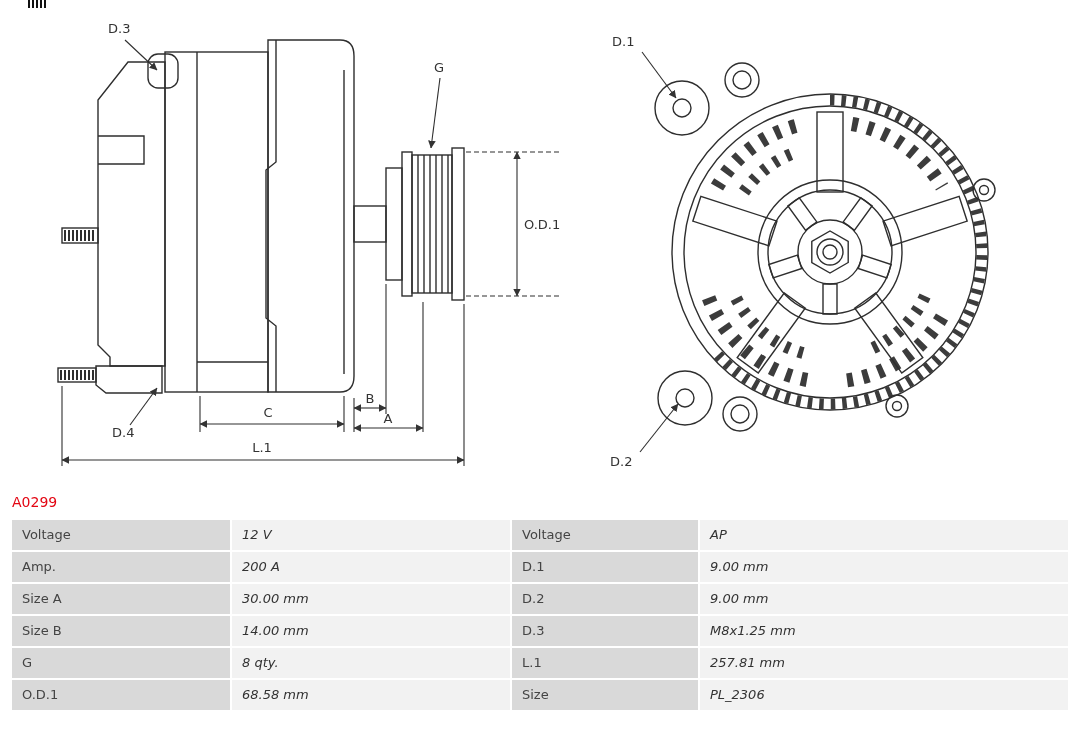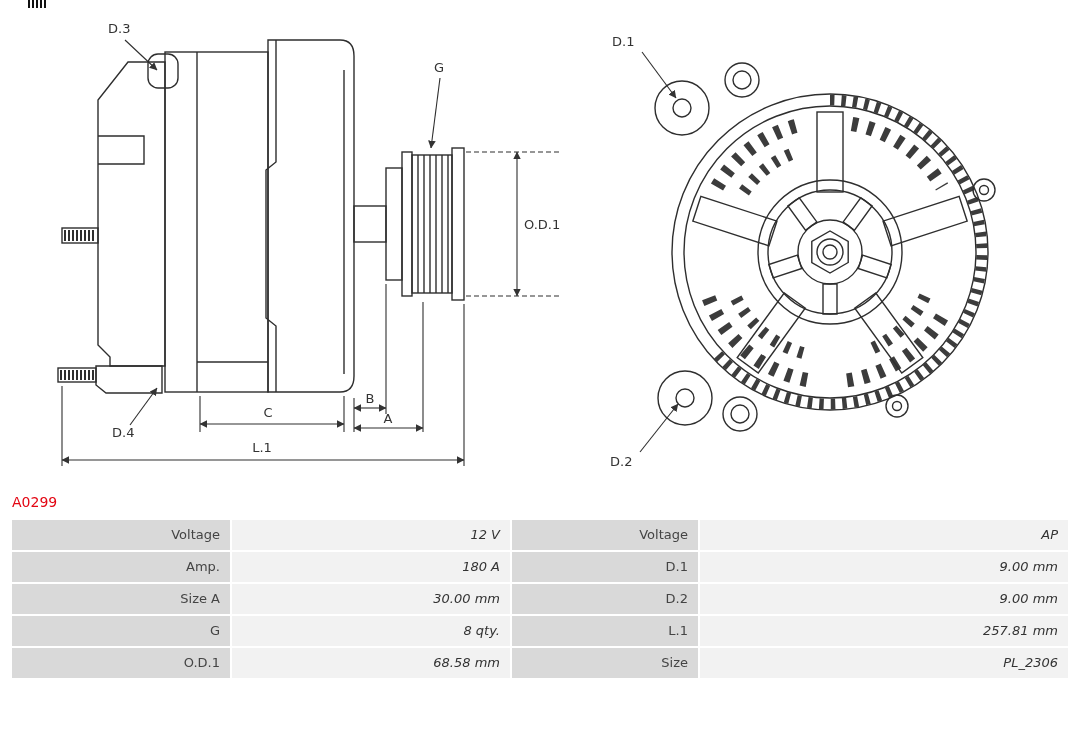--- a/index.html
+++ b/index.html
@@ -31,21 +31,21 @@
     border-spacing: 2px;
     margin: 0 auto;
     width: 1060px;
     table-layout: fixed;
   }
   table.spec td {
     height: 30px;
     line-height: 30px;
     padding: 0 10px;
     font-size: 13px;
-    text-align: right;
+    text-align: left;
     vertical-align: middle;
     white-space: nowrap;
     overflow: hidden;
   }
   td.lbl { background: #d9d9d9; color: #444; }
   td.val { background: #f2f2f2; color: #333; font-style: italic; }
   svg text { font-family: "DejaVu Sans", "Liberation Sans", sans-serif; }
 </style>
 </head>
 <body>
@@ -251,31 +251,37 @@
   </colgroup>
   <tbody>
     <tr>
       <td class="lbl">Voltage</td>
       <td class="val">12 V</td>
       <td class="lbl">Voltage</td>
       <td class="val">AP</td>
     </tr>
     <tr>
       <td class="lbl">Amp.</td>
-      <td class="val">180 A</td>
+      <td class="val">200 A</td>
       <td class="lbl">D.1</td>
       <td class="val">9.00 mm</td>
     </tr>
     <tr>
       <td class="lbl">Size A</td>
       <td class="val">30.00 mm</td>
       <td class="lbl">D.2</td>
       <td class="val">9.00 mm</td>
     </tr>
     <tr>
+      <td class="lbl">Size B</td>
+      <td class="val">14.00 mm</td>
+      <td class="lbl">D.3</td>
+      <td class="val">M8x1.25 mm</td>
+    </tr>
+    <tr>
       <td class="lbl">G</td>
       <td class="val">8 qty.</td>
       <td class="lbl">L.1</td>
       <td class="val">257.81 mm</td>
     </tr>
     <tr>
       <td class="lbl">O.D.1</td>
       <td class="val">68.58 mm</td>
       <td class="lbl">Size</td>
       <td class="val">PL_2306</td>

